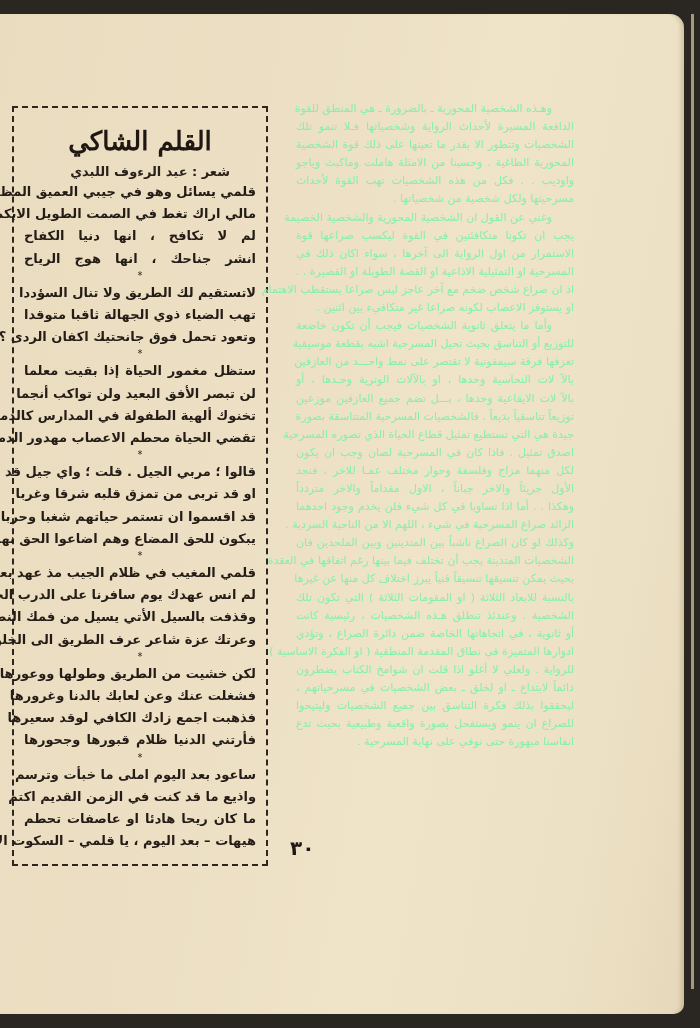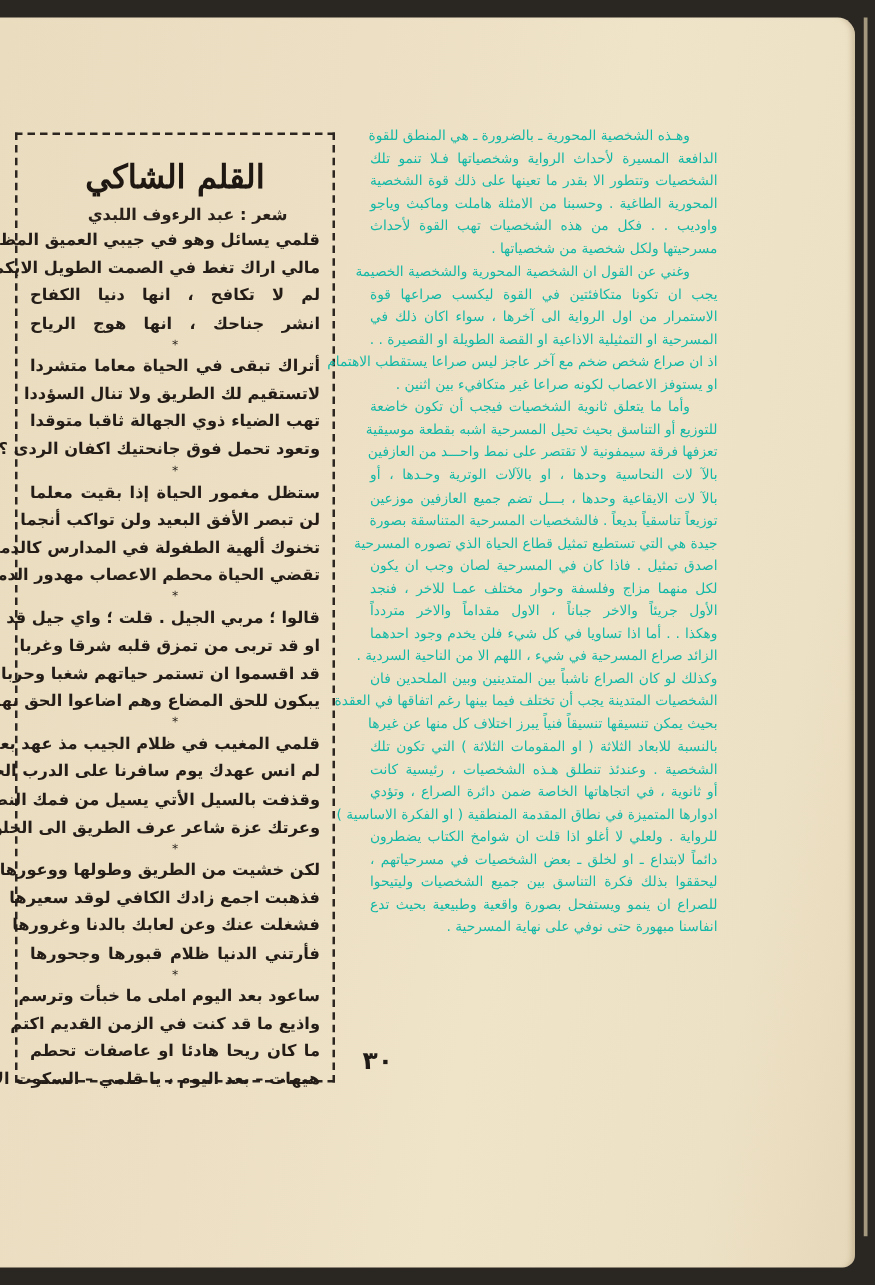--- a/index.html
+++ b/index.html
@@ -81,21 +81,21 @@
       line-height: 12px;
       color: #2d2620;
     }
     .article {
       position: absolute;
       left: 296px;
       top: 100px;
       width: 278px;
       direction: rtl;
       font-family: "DejaVu Sans", sans-serif;
-      color: #14b8a6;
+      color: #86efac;
     }
     .article-line {
       font-size: 11px;
       line-height: 18.1px;
       white-space: nowrap;
       text-align: justify;
       text-align-last: justify;
     }
     .article-line.indent { padding-right: 22px; }
     .article-line.last { text-align-last: right; }
@@ -123,21 +123,20 @@
 
     <div class="stanza">
       <div class="verse">قلمي يسائل وهو في جيبي العميق المظلم :</div>
       <div class="verse">مالي اراك تغط في الصمت الطويل الابكم ؟</div>
       <div class="verse">لم لا تكافح ، انها دنيا الكفاح</div>
       <div class="verse">انشر جناحك ، انها هوج الرياح</div>
     </div>
     <div class="star">*</div>
 
     <div class="stanza">
-      <div class="verse">أتراك تبقى في الحياة معاما متشردا</div>
       <div class="verse">لاتستقيم لك الطريق ولا تنال السؤددا</div>
       <div class="verse">تهب الضياء ذوي الجهالة ثاقبا متوقدا</div>
       <div class="verse">وتعود تحمل فوق جانحتيك اكفان الردى ؟</div>
     </div>
     <div class="star">*</div>
 
     <div class="stanza">
       <div class="verse">ستظل مغمور الحياة إذا بقيت معلما</div>
       <div class="verse">لن تبصر الأفق البعيد ولن تواكب أنجما</div>
       <div class="verse">تخنوك ألهية الطفولة في المدارس كالدمى</div>
@@ -156,22 +155,22 @@
     <div class="stanza">
       <div class="verse">قلمي المغيب في ظلام الجيب مذ عهد بعيد</div>
       <div class="verse">لم انس عهدك يوم سافرنا على الدرب الجديد</div>
       <div class="verse">وقذفت بالسيل الأتي يسيل من فمك النضيد</div>
       <div class="verse">وعرتك عزة شاعر عرف الطريق الى الخلود</div>
     </div>
     <div class="star">*</div>
 
     <div class="stanza">
       <div class="verse">لكن خشيت من الطريق وطولها ووعورها</div>
+      <div class="verse">فشغلت عنك وعن لعابك بالدنا وغرورها</div>
       <div class="verse">فذهبت اجمع زادك الكافي لوقد سعيرها</div>
-      <div class="verse">فشغلت عنك وعن لعابك بالدنا وغرورها</div>
       <div class="verse">فأرتني الدنيا ظلام قبورها وجحورها</div>
     </div>
     <div class="star">*</div>
 
     <div class="stanza">
       <div class="verse">ساعود بعد اليوم املى ما خبأت وترسم</div>
       <div class="verse">واذيع ما قد كنت في الزمن القديم اكتم</div>
       <div class="verse">ما كان ريحا هادئا او عاصفات تحطم</div>
       <div class="verse">هيهات – بعد اليوم ، يا قلمي – السكوت الابكم !</div>
     </div>

